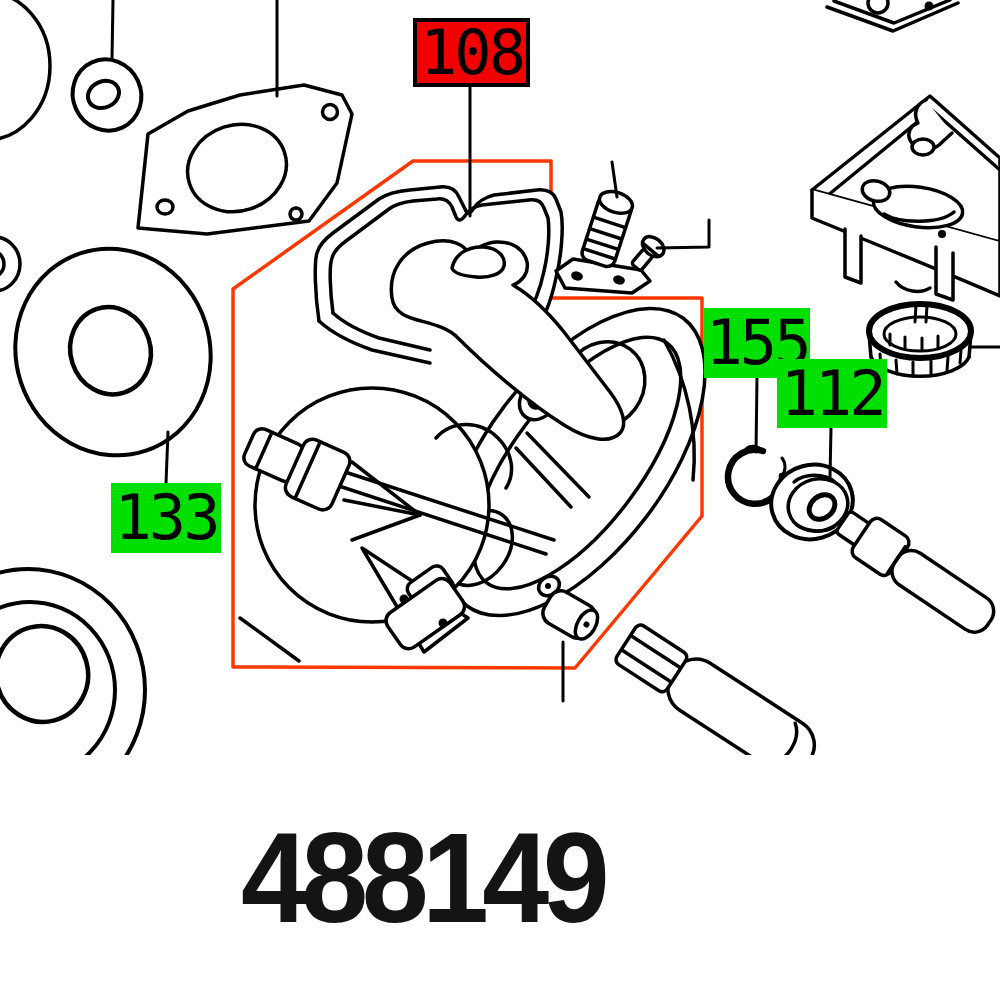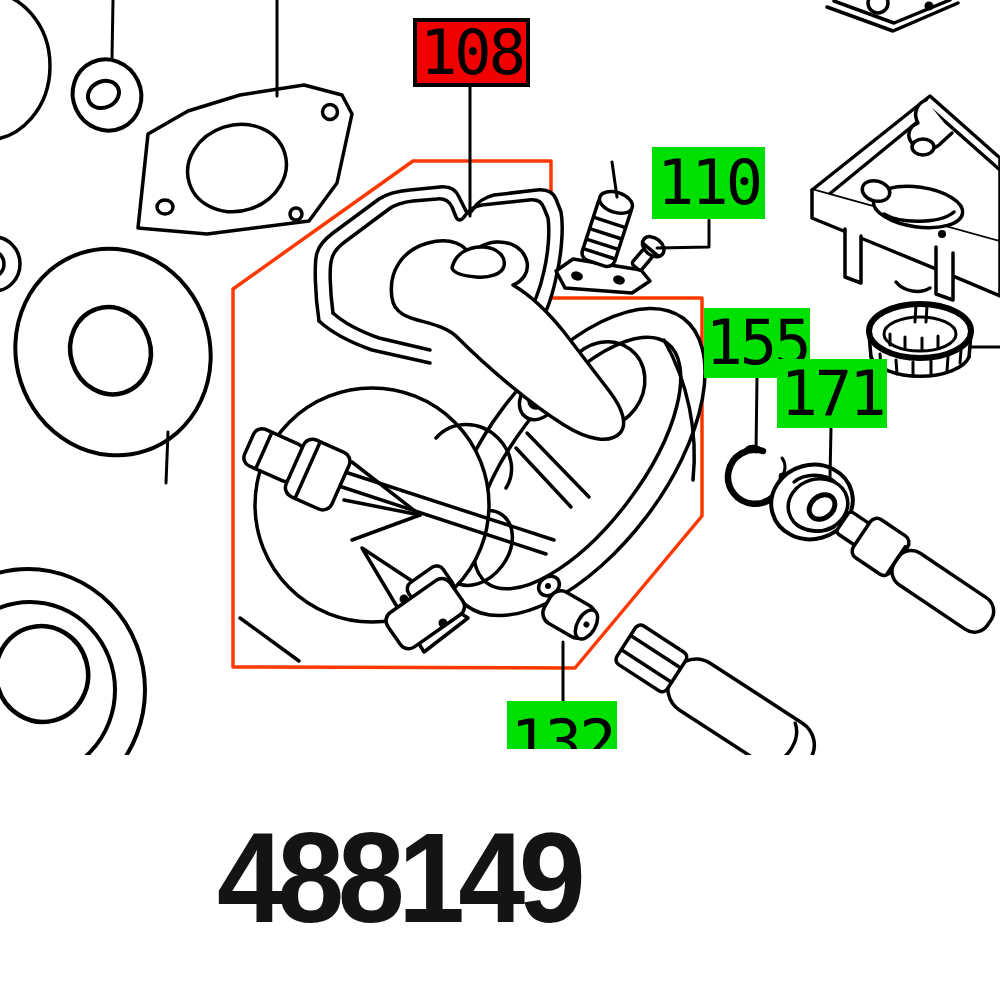--- a/index.html
+++ b/index.html
@@ -1,20 +1,20 @@
 <!DOCTYPE html>
 <html style="--callout-bg: #00e000; --selected-bg: #f10000;"><head>
 <meta charset="utf-8">
 <style>
   html,body{margin:0;padding:0;}
   body{
     width:1000px;height:1000px;background:#fff;position:relative;overflow:hidden;
     font-family:"DejaVu Sans","Liberation Sans",sans-serif;
   }
-  .stage{position:absolute;left:0;top:0;width:796px;height:1000px;}
+  .stage{position:absolute;left:0;top:0;width:796px;height:1000px;padding-left:48px;}
   svg{position:absolute;left:0;top:0;}
   svg *{vector-effect:none;}
   .callout{
     position:absolute;box-sizing:border-box;
     display:flex;align-items:center;justify-content:center;
     font-family:"DejaVu Sans Mono","Liberation Mono",monospace;
     font-size:62px;letter-spacing:-3px;line-height:1;color:#000;
     background:var(--callout-bg,#00e000);
     cursor:pointer;user-select:none;
   }
@@ -226,19 +226,18 @@
       <polyline points="709,220 709,247 657,248"></polyline>
       <line x1="757" y1="378" x2="756" y2="452"></line>
       <line x1="831" y1="428" x2="830" y2="477"></line>
       <line x1="168" y1="432" x2="166" y2="483"></line>
       <line x1="563" y1="642" x2="563" y2="701"></line>
       <line x1="970" y1="347" x2="1000" y2="347"></line>
     </g>
   </svg>
 
   <div class="callout selected" style="left:413px;top:18px;width:117px;height:69px">108</div>
-  <div class="callout" style="left:652px;top:147px;width:113px;height:72px">110</div>
   <div class="callout" style="left:704px;top:308px;width:106px;height:70px">155</div>
-  <div class="callout" style="left:777px;top:359px;width:110px;height:69px">171</div>
-  <div class="callout clipped" style="left:507px;top:701px;width:110px;height:48px">132</div>
+  <div class="callout" style="left:777px;top:359px;width:110px;height:69px">112</div>
+  <div class="callout" style="left:111px;top:483px;width:110px;height:70px">133</div>
 
   <div class="order-number">488149</div>
 </div>
 
 </body></html>

